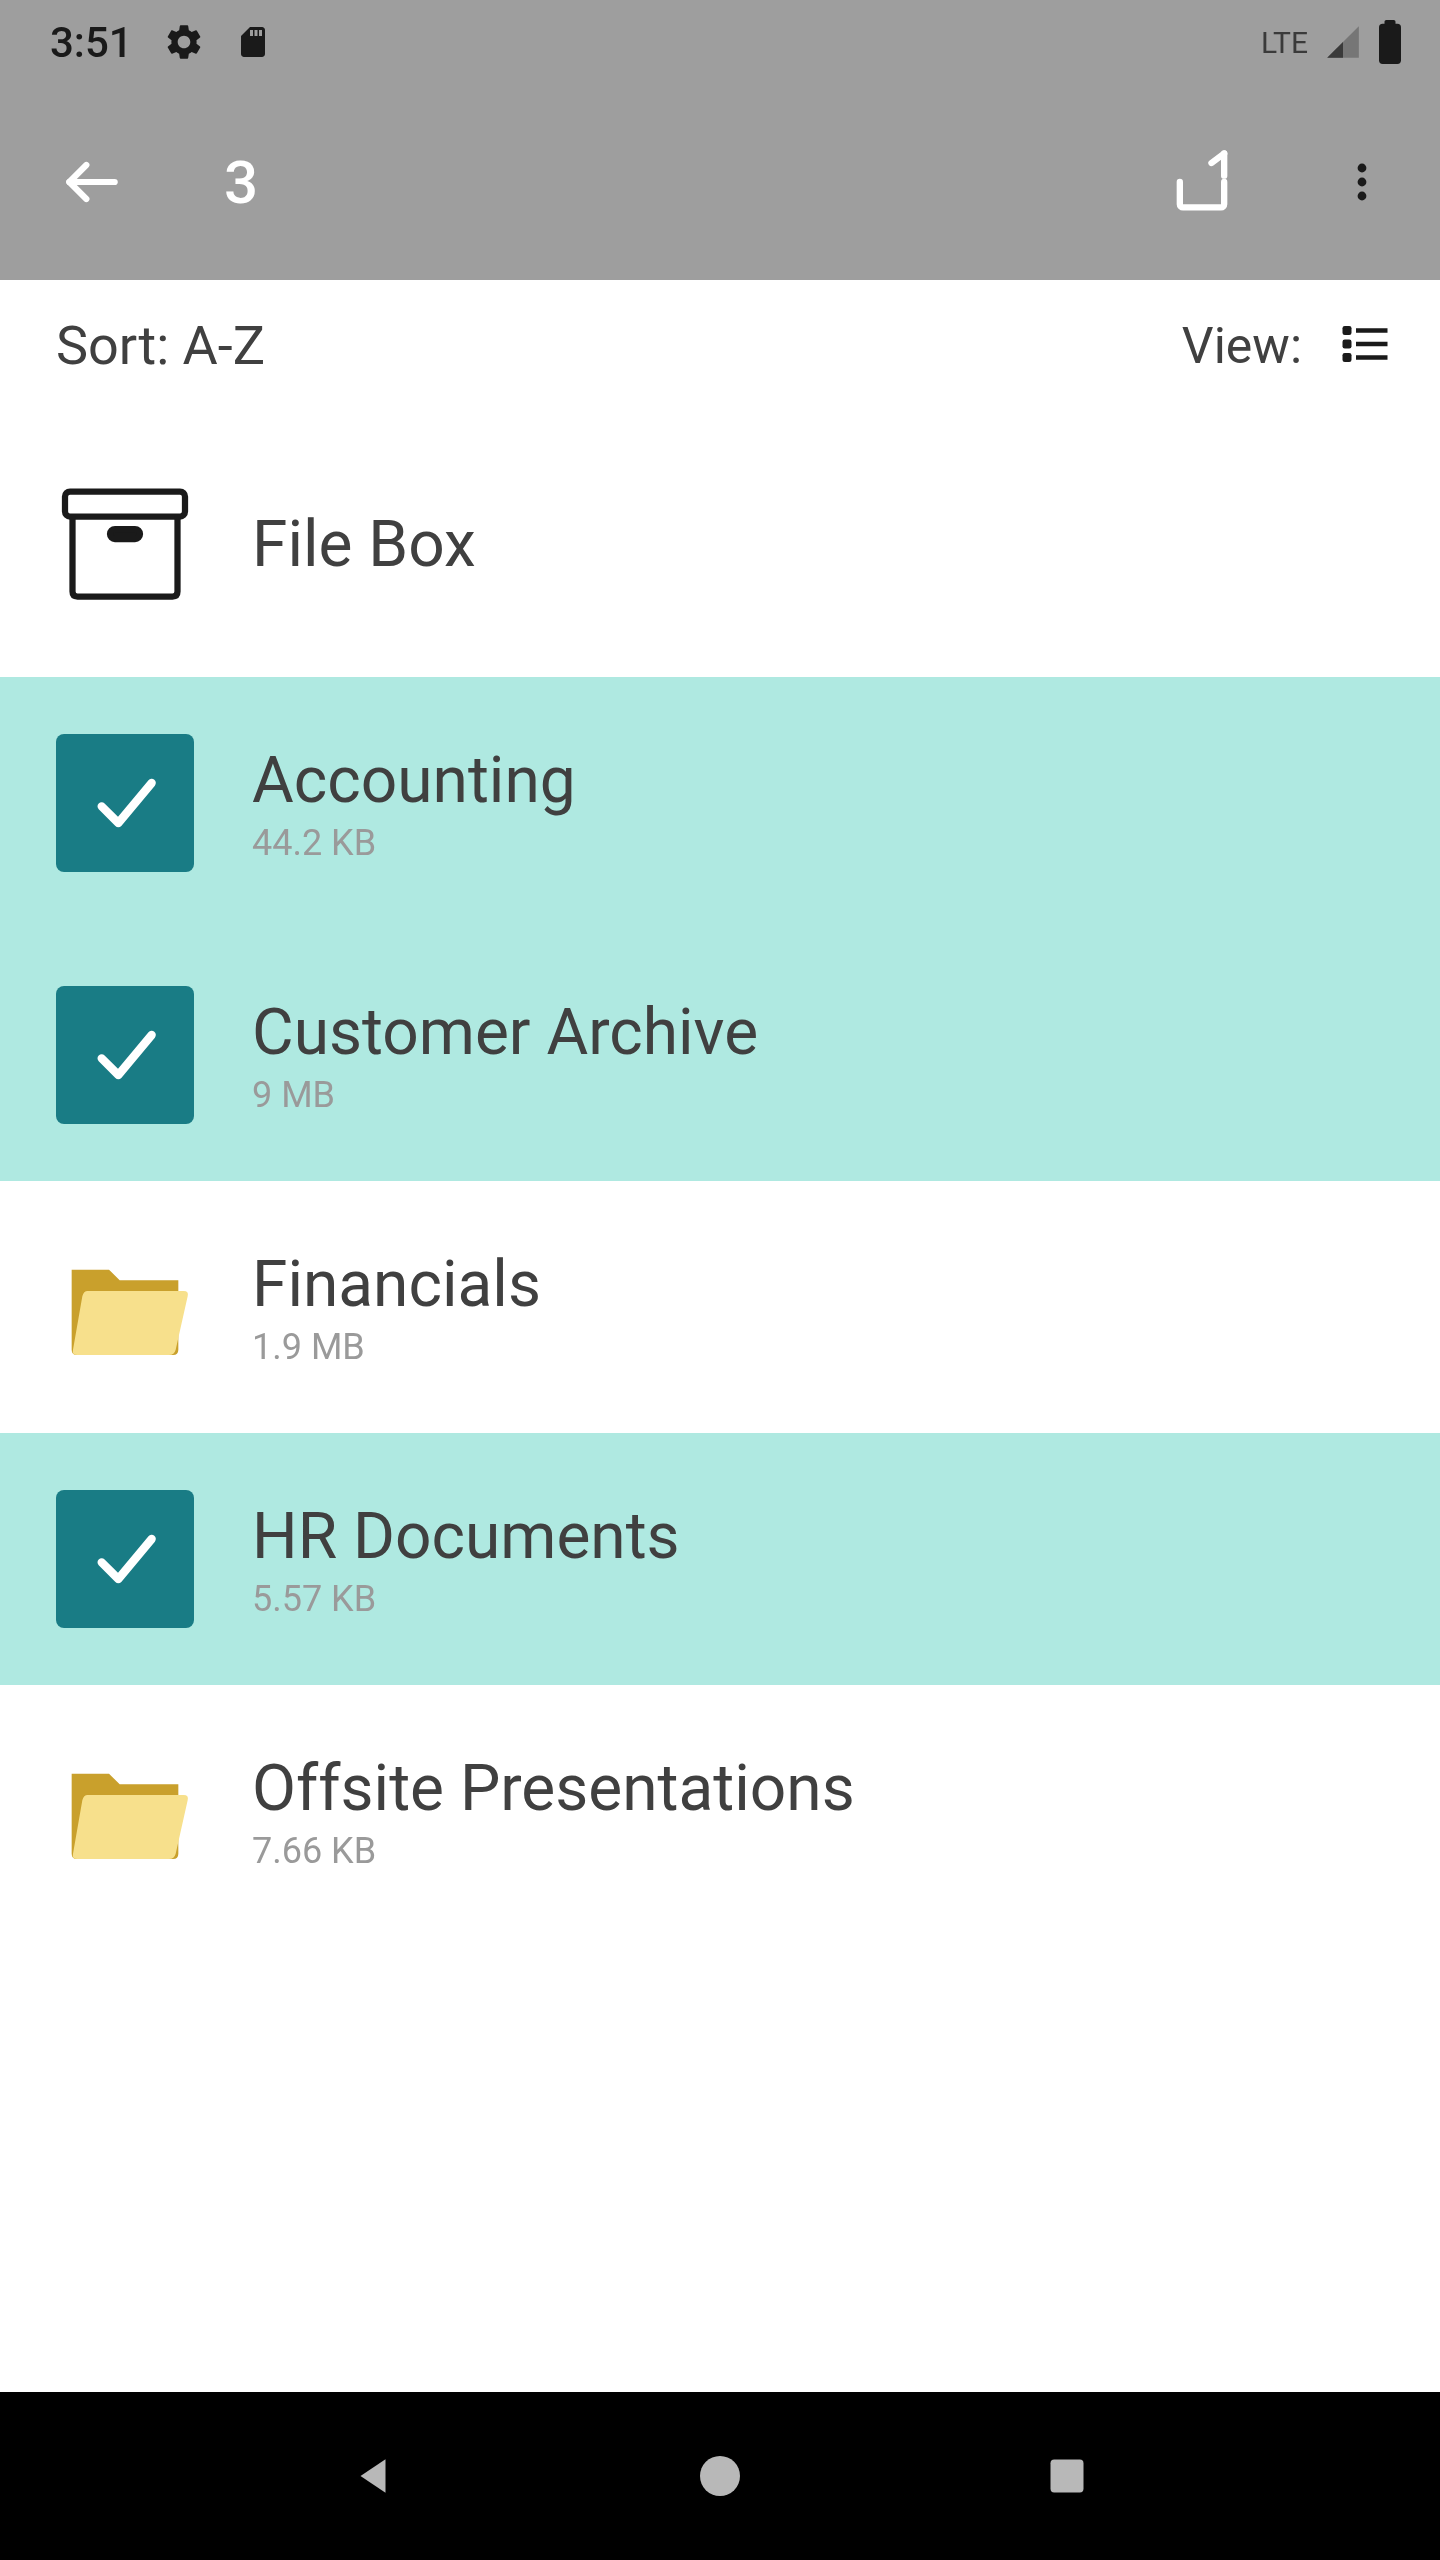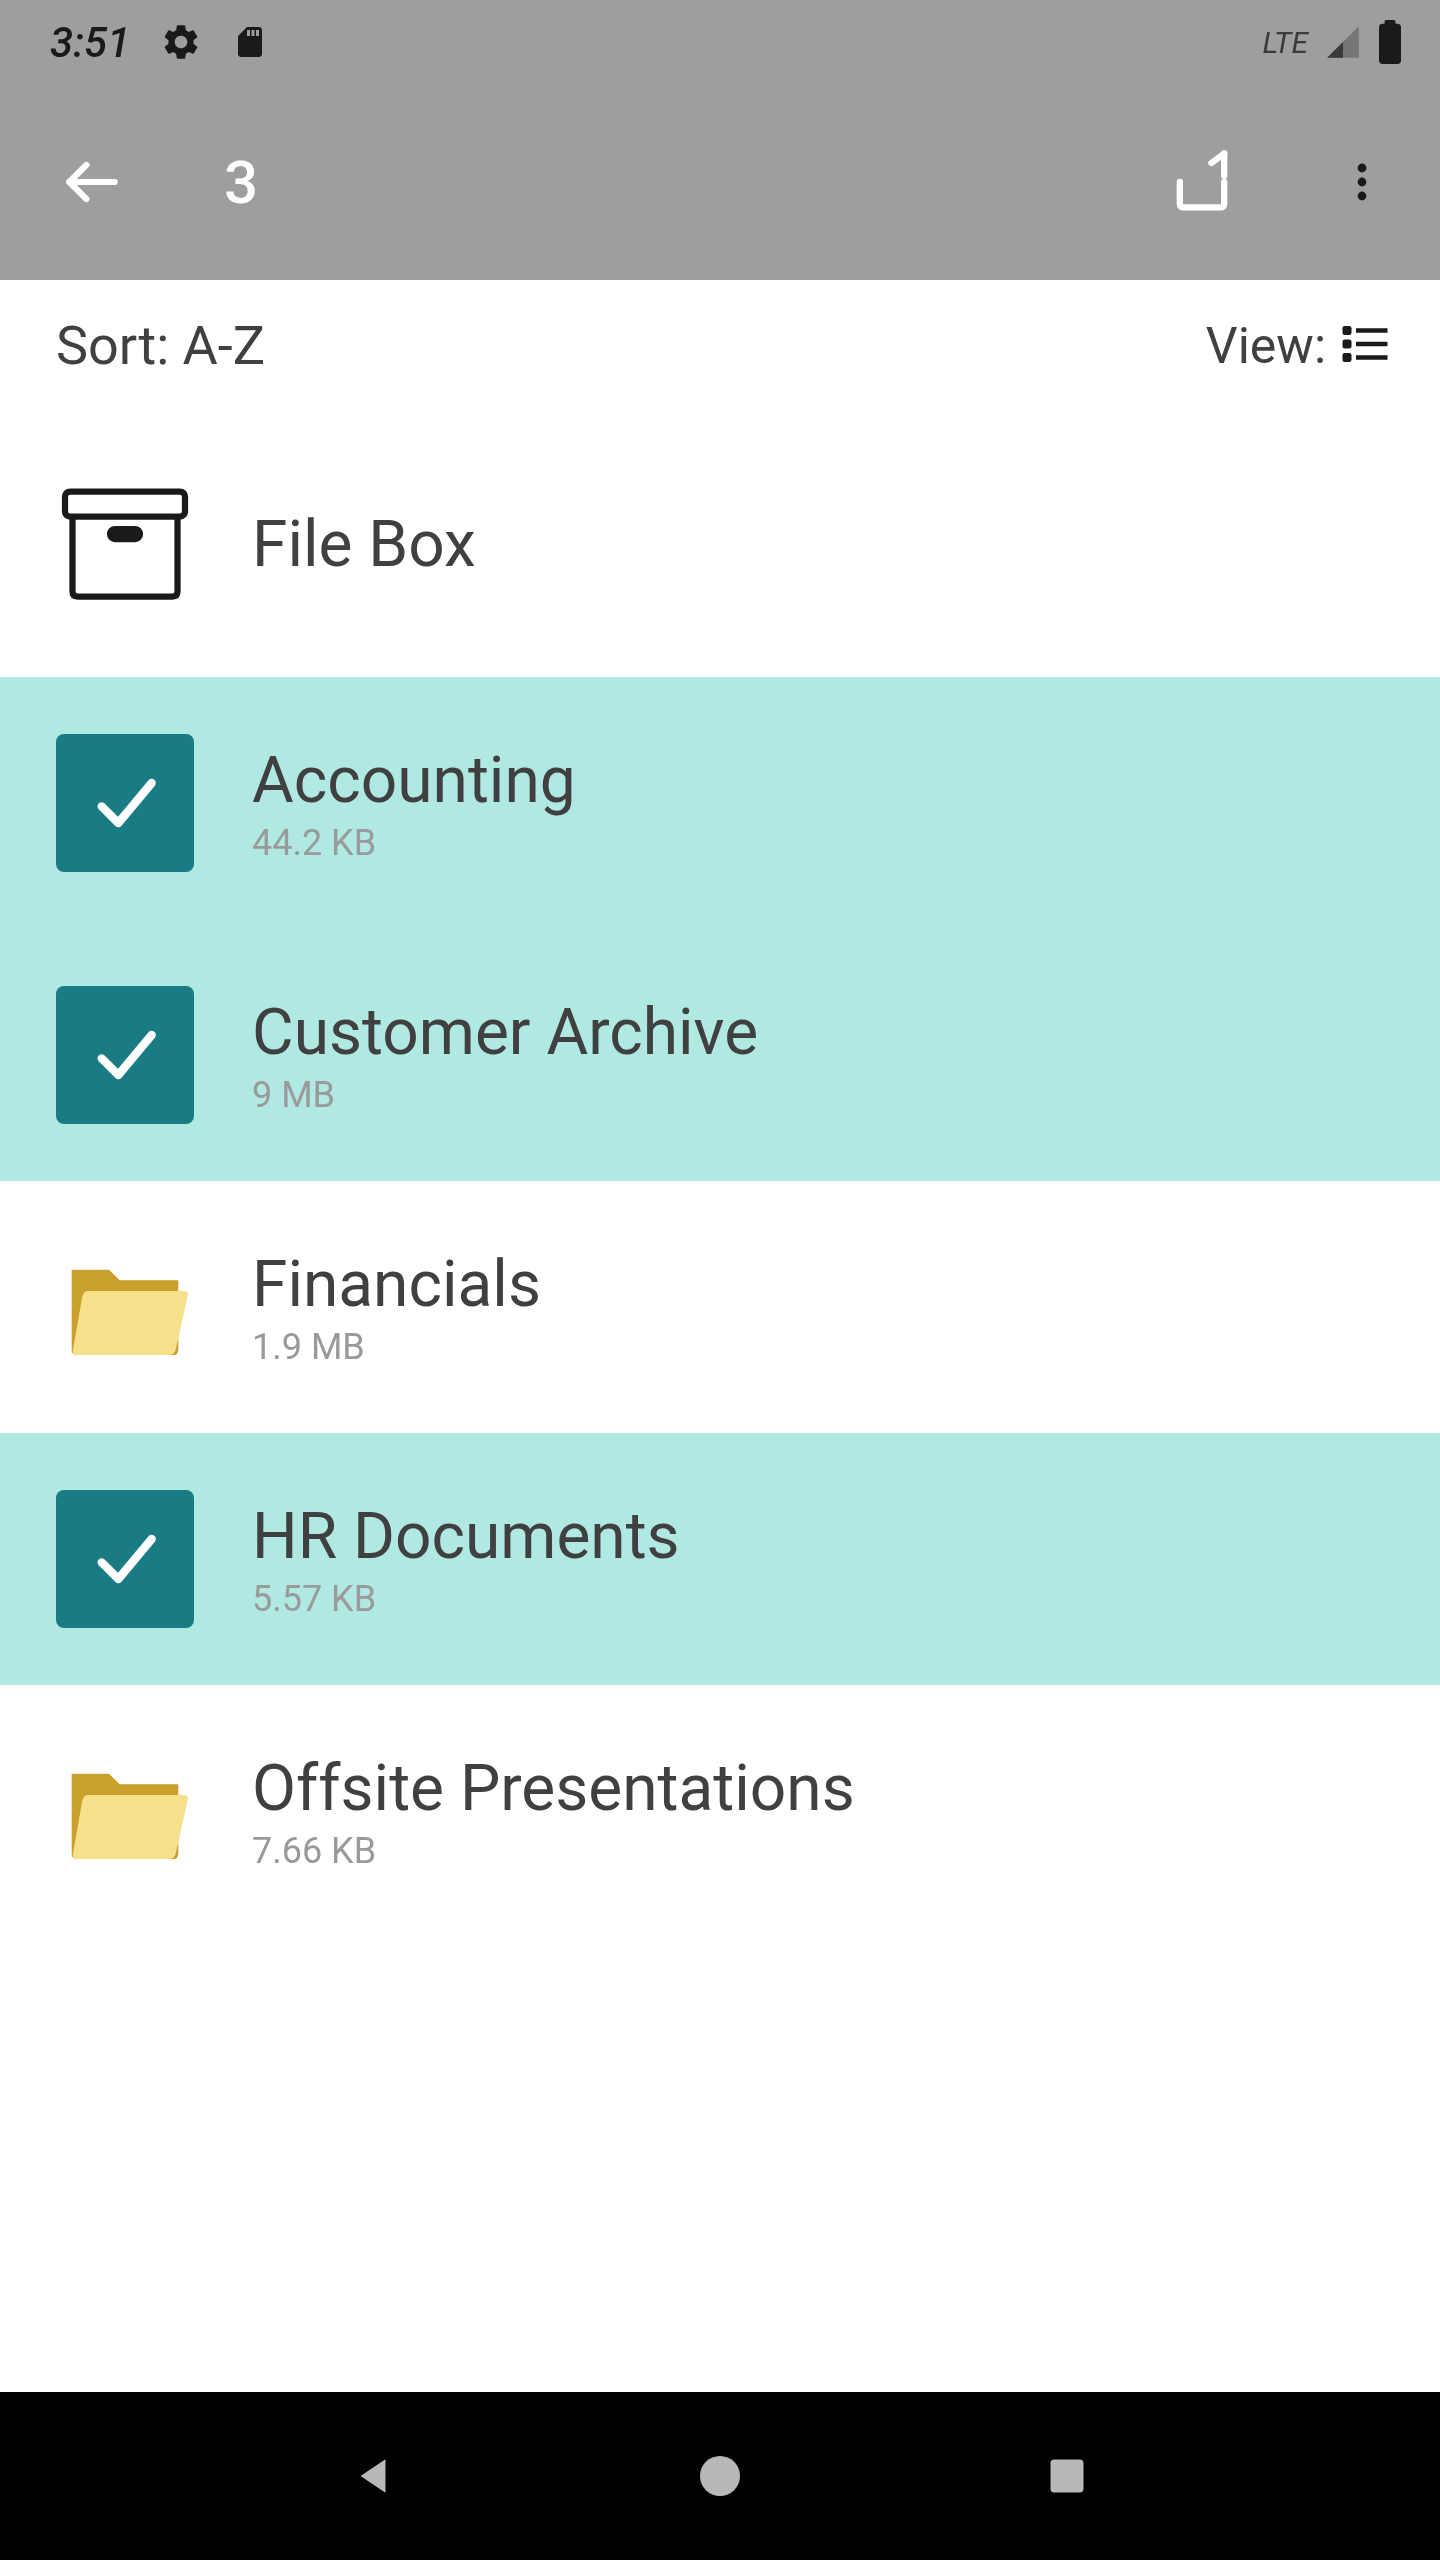--- a/index.html
+++ b/index.html
@@ -18,21 +18,20 @@
     }
     
     .status-bar {
       background: #9e9e9e;
       height: 84px;
       display: flex;
       align-items: center;
       justify-content: space-between;
       padding: 0 38px 0 50px;
       color: #1a1a1a;
-      font-style: italic;
     }
     .status-left {
       display: flex;
       align-items: center;
       gap: 30px;
     }
     .status-time {
       font-size: 42px;
       font-weight: 500;
       color: #1a1a1a;
@@ -94,21 +93,21 @@
       padding: 34px 48px 34px 56px;
       background: #ffffff;
     }
     .sort-label {
       font-size: 54px;
       color: #404040;
     }
     .view-group {
       display: flex;
       align-items: flex-end;
-      gap: 12px;
+      gap: 36px;
     }
     .view-label {
       font-size: 50px;
       color: #404040;
     }
     
     .file-list {
       background: #ffffff;
     }
     .list-item {

